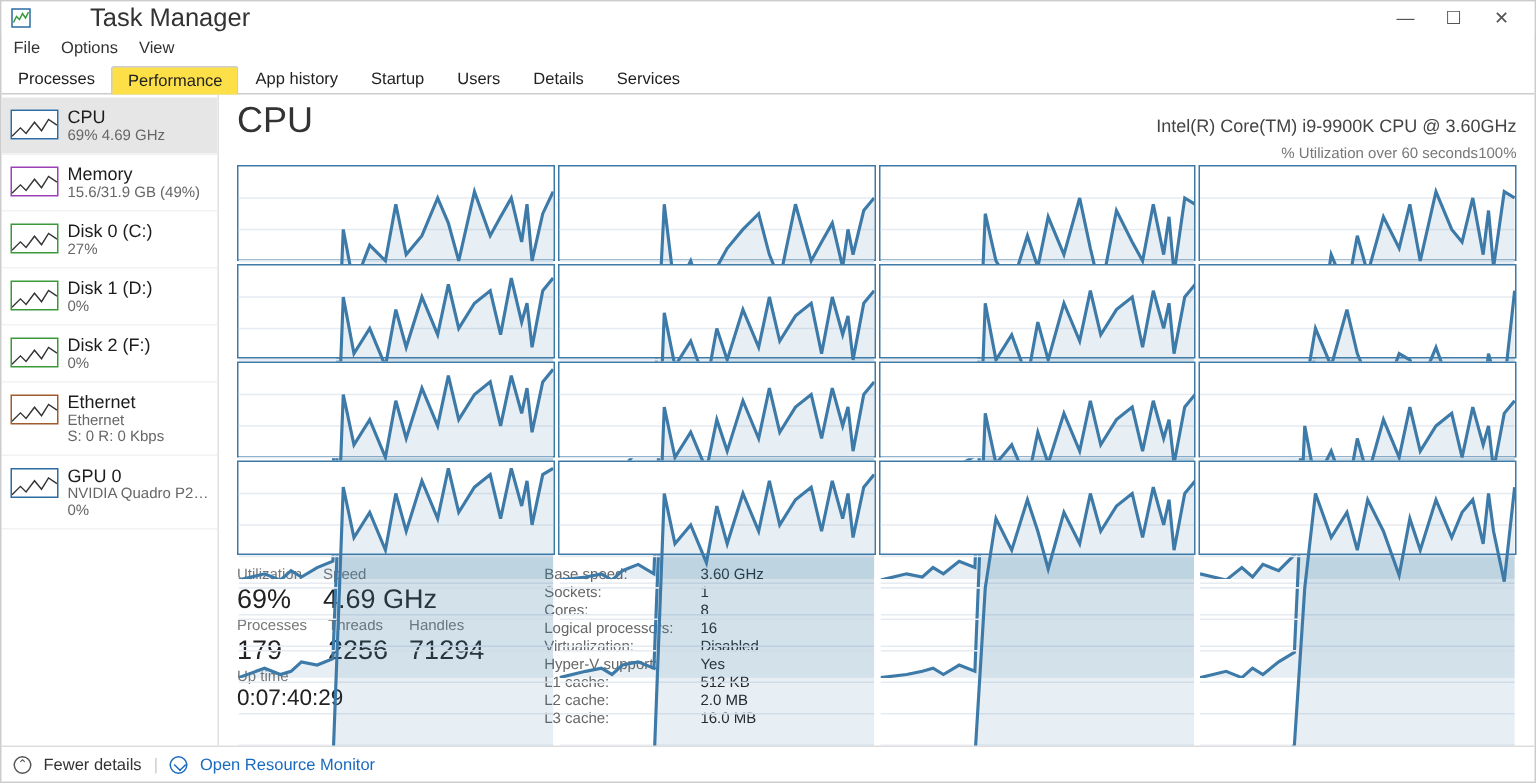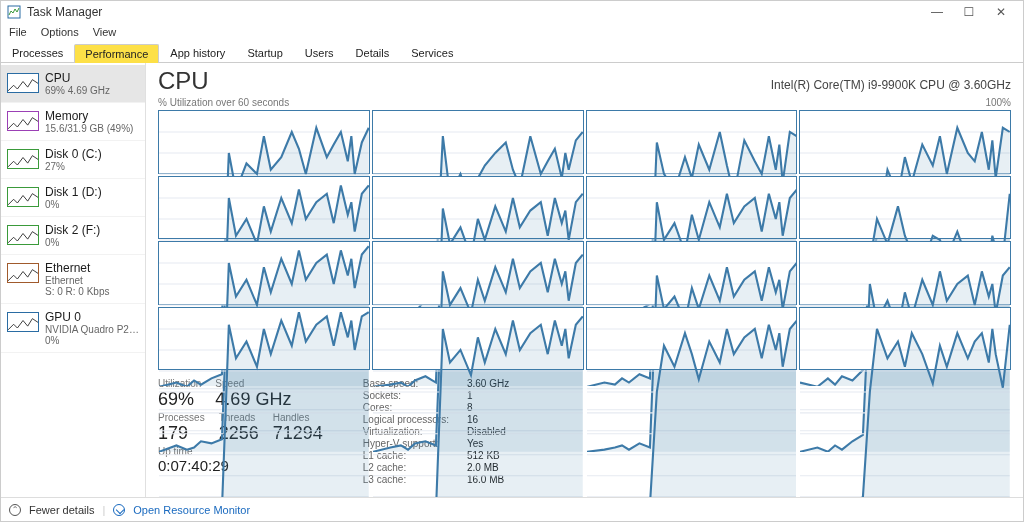--- a/index.html
+++ b/index.html
@@ -1,20 +1,20 @@
 <!DOCTYPE html>
 <html><head>
 <meta charset="utf-8">
 <style>
   * { margin: 0; padding: 0; box-sizing: border-box; }
   body { font-family: "Segoe UI", Tahoma, sans-serif; font-size: 11px; color: #333; background: #fff; width: 1024px; height: 522px; overflow: hidden; border: 1px solid #ccc; display: flex; flex-direction: column; }
   
   .titlebar { height: 22px; display: flex; align-items: center; padding: 0 6px; background: #fff; }
   .titlebar .icon { width: 14px; height: 14px; margin-right: 6px; display: flex; align-items: center; justify-content: center; }
-  .titlebar .title { font-size: 12px; flex: 1; }
+  .titlebar .title { font-size: 17px; flex: 1; margin-left: 33px; }
   .winbtns { display: flex; gap: 0; }
   .winbtn { width: 32px; height: 22px; display: flex; align-items: center; justify-content: center; color: #555; font-size: 12px; }
   
   .menubar { height: 18px; display: flex; padding-left: 8px; gap: 14px; align-items: center; font-size: 11px; color: #333; }
   .menubar span { cursor: default; }
   
   .tabstrip { display: flex; border-bottom: 1px solid #ccc; margin-top: 2px; }
   .tab { padding: 3px 10px; border: 1px solid transparent; border-bottom: none; font-size: 11px; color: #222; cursor: default; }
   .tab.active { background: #fde047; border-color: #ccc; border-radius: 2px 2px 0 0; position: relative; top: 1px; }
   
@@ -28,21 +28,21 @@
   .sbitem .thumb.ethernet { border-color: #a05a2c; }
   .sbitem .thumb.cpu { border-color: #2a6ca3; }
   .sbitem .thumb.gpu { border-color: #2a6ca3; }
   .sbitem .labels { display: flex; flex-direction: column; }
   .sbitem .lbl1 { font-size: 12px; color: #1c1c1c; }
   .sbitem .lbl2 { font-size: 10px; color: #666; line-height: 1.1; }
   .content { flex: 1; padding: 4px 12px 4px 12px; overflow: hidden; display: flex; flex-direction: column; }
   .chead { display: flex; align-items: baseline; justify-content: space-between; }
   .chead h1 { font-size: 24px; font-weight: 400; color: #333; }
   .chead .cpuname { font-size: 12px; color: #444; }
-  .subhead { display: flex; justify-content: space-between; font-size: 10px; color: #777; margin-top: 2px; gap: 48px; }
+  .subhead { display: flex; justify-content: flex-end; font-size: 10px; color: #777; margin-top: 2px; }
   .grid { display: grid; grid-template-columns: repeat(4, 1fr); grid-template-rows: repeat(4, 1fr); gap: 2px; height: 260px; margin-top: 2px; }
   .cell { border: 1px solid #3d7aa8; background: #fff; position: relative; }
   .cell svg { position: absolute; inset: 0; }
   .cell .hgrid { stroke: #e6eaf1; stroke-width: 0.5; }
   .cell .line { fill: none; stroke: #3d7aa8; stroke-width: 1; }
   .cell .fill { fill: rgba(61,122,168,0.12); stroke: none; }
   
   .stats { display: flex; gap: 40px; margin-top: 8px; }
   .statcol { display: flex; flex-direction: column; gap: 2px; }
   .statrow { display: flex; gap: 14px; }

